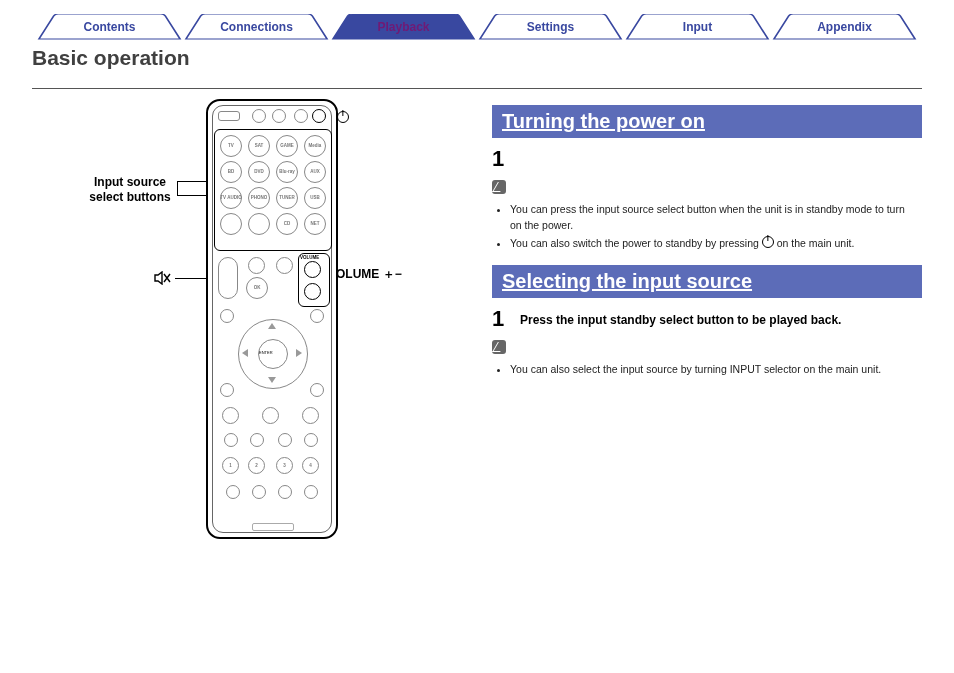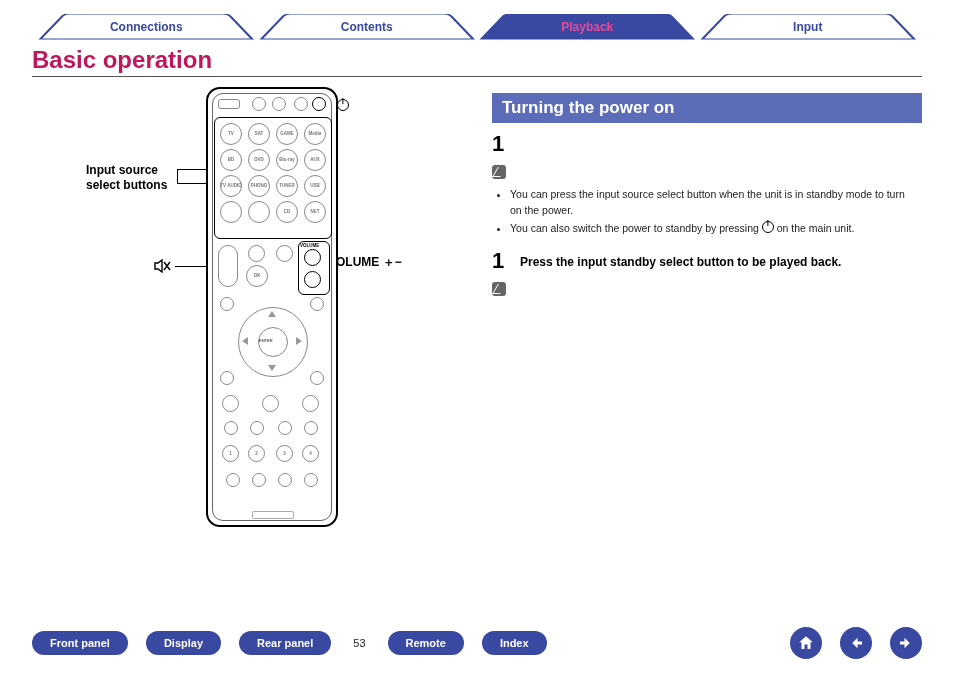--- a/index.html
+++ b/index.html
@@ -9,31 +9,31 @@
     --page-w:954px;
     --page-h:673px;
   }
   html,body{margin:0;padding:0;background:#fff;font-family:Arial,Helvetica,sans-serif;}
   .page{width:var(--page-w);height:var(--page-h);position:relative;box-sizing:border-box;padding:14px 32px 18px;}
   
   .tabs{display:flex;gap:0;justify-content:space-between;margin:0 4px 6px;}
   .tab{flex:1;position:relative;height:26px;text-align:center;font-size:12px;font-weight:bold;line-height:26px;cursor:pointer;color:var(--blue);}
   .tab .shape{position:absolute;inset:0;}
   .tab span.label{position:relative;z-index:1;}
-  .tab.active{color:#ec4899;}
+  .tab.active{color:#701a75;}
   .tab svg{width:100%;height:100%;}
   
-  h1{font-size:24px;font-weight:bold;margin:4px 0 2px;color:#be185d;}
+  h1{font-size:21px;font-weight:bold;margin:4px 0 18px;color:#404040;}
   .hr{height:1px;background:#555;margin-bottom:10px;}
   
   .cols{display:flex;gap:22px;}
   .col-left{flex:0 0 438px;position:relative;height:480px;}
   .col-right{flex:1;min-width:0;}
   
-  .section-bar{background:var(--lightblue);color:#fff;font-size:17px;font-weight:bold;padding:5px 10px;margin:6px 0 10px;}
+  .section-bar{background:var(--lightblue);color:#fff;font-size:20px;font-weight:bold;padding:5px 10px;margin:6px 0 10px;text-decoration:underline;}
   .step{display:flex;gap:10px;margin-bottom:6px;}
   .step .num{font-size:22px;font-weight:bold;line-height:1;min-width:18px;}
   .step .txt{font-size:12px;font-weight:bold;line-height:1.4;padding-top:4px;}
   .step .sub{font-size:11px;font-weight:normal;display:block;margin-top:3px;}
   .pencil{width:14px;height:14px;display:inline-block;background:#666;border-radius:3px;position:relative;margin:4px 0 2px 0;}
   .pencil::after{content:"";position:absolute;left:3px;top:2px;width:7px;height:9px;border-left:1.5px solid #fff;border-bottom:1.5px solid #fff;transform:skewX(-30deg);}
   ul.notes{margin:2px 8px 14px 4px;padding:0 0 0 14px;font-size:10.5px;color:#222;line-height:1.5;}
   ul.notes li{margin-bottom:2px;}
   .pwr{display:inline-block;width:10px;height:10px;border:1.3px solid #000;border-radius:50%;position:relative;vertical-align:-1px;}
   .pwr::after{content:"";position:absolute;left:50%;top:-2px;width:1.3px;height:6px;background:#000;transform:translateX(-50%);}
@@ -41,21 +41,21 @@
   .remote-wrap{position:absolute;left:174px;top:0;width:128px;height:436px;border:2px solid #000;border-radius:14px;background:#fff;}
   .remote-inner{position:absolute;inset:4px;border:1px solid #666;border-radius:11px;}
   .btn{position:absolute;border:1.4px solid #888;border-radius:50%;background:#fff;box-sizing:border-box;}
   .btn.sm{width:17px;height:17px;}
   .btn.md{width:22px;height:22px;}
   .btn.tiny{width:14px;height:14px;}
   .btn .lbl{position:absolute;left:50%;top:50%;transform:translate(-50%,-50%);font-size:4.5px;color:#777;white-space:nowrap;font-weight:bold;text-align:center;line-height:1;}
   .box-hi{position:absolute;border:1.8px solid #000;border-radius:6px;}
   .rect{position:absolute;border:1.3px solid #888;border-radius:3px;background:#fff;box-sizing:border-box;}
   
-  .anno{position:absolute;font-size:12px;font-weight:bold;color:#000;line-height:1.25;text-align:left;}
+  .anno{position:absolute;font-size:12px;font-weight:bold;color:#000;line-height:1.25;text-align:center;}
   .lead{position:absolute;background:#000;height:1.3px;}
   .leadv{position:absolute;background:#000;width:1.3px;}
   
   .dpad{position:absolute;border:1.4px solid #888;border-radius:50%;}
   
   .footer{position:absolute;left:32px;right:32px;bottom:14px;display:flex;align-items:center;gap:18px;}
   .pill{background:var(--blue);color:#fff;font-size:11px;font-weight:bold;padding:6px 18px;border-radius:14px;cursor:pointer;white-space:nowrap;}
   .pagenum{font-size:11px;color:#222;padding:0 4px;}
   .spacer{flex:1;}
   .circ-btn{width:32px;height:32px;border-radius:50%;background:var(--blue);display:flex;align-items:center;justify-content:center;cursor:pointer;color:#fff;}
@@ -64,39 +64,51 @@
 </head>
 <body>
 
 <div class="page">
 
   <div class="tabs">
     <div class="tab">
       <div class="shape"><svg viewBox="0 0 100 26" preserveAspectRatio="none">
             <path d="M2 25 L12 2 Q13 0 15 0 L85 0 Q87 0 88 2 L98 25 Z" fill="#fff" stroke="#3948a0" stroke-width="1.2"></path>
           </svg></div>
+      <span class="label">Contents</span>
+    </div>
+    <div class="tab">
+      <div class="shape"><svg viewBox="0 0 100 26" preserveAspectRatio="none">
+            <path d="M2 25 L12 2 Q13 0 15 0 L85 0 Q87 0 88 2 L98 25 Z" fill="#fff" stroke="#3948a0" stroke-width="1.2"></path>
+          </svg></div>
       <span class="label">Connections</span>
     </div>
-    <div class="tab">
-      <div class="shape"><svg viewBox="0 0 100 26" preserveAspectRatio="none">
-            <path d="M2 25 L12 2 Q13 0 15 0 L85 0 Q87 0 88 2 L98 25 Z" fill="#fff" stroke="#3948a0" stroke-width="1.2"></path>
-          </svg></div>
-      <span class="label">Contents</span>
-    </div>
     <div class="tab active">
       <div class="shape"><svg viewBox="0 0 100 26" preserveAspectRatio="none">
             <path d="M2 25 L12 2 Q13 0 15 0 L85 0 Q87 0 88 2 L98 25 Z" fill="#3948a0" stroke="#3948a0" stroke-width="1.2"></path>
           </svg></div>
       <span class="label">Playback</span>
     </div>
     <div class="tab">
       <div class="shape"><svg viewBox="0 0 100 26" preserveAspectRatio="none">
             <path d="M2 25 L12 2 Q13 0 15 0 L85 0 Q87 0 88 2 L98 25 Z" fill="#fff" stroke="#3948a0" stroke-width="1.2"></path>
           </svg></div>
+      <span class="label">Settings</span>
+    </div>
+    <div class="tab">
+      <div class="shape"><svg viewBox="0 0 100 26" preserveAspectRatio="none">
+            <path d="M2 25 L12 2 Q13 0 15 0 L85 0 Q87 0 88 2 L98 25 Z" fill="#fff" stroke="#3948a0" stroke-width="1.2"></path>
+          </svg></div>
       <span class="label">Input</span>
+    </div>
+    <div class="tab">
+      <div class="shape"><svg viewBox="0 0 100 26" preserveAspectRatio="none">
+            <path d="M2 25 L12 2 Q13 0 15 0 L85 0 Q87 0 88 2 L98 25 Z" fill="#fff" stroke="#3948a0" stroke-width="1.2"></path>
+          </svg></div>
+      <span class="label">Appendix</span>
     </div>
   </div>
 
   <h1>Basic operation</h1>
   <div class="hr"></div>
 
   <div class="cols">
 
     <div class="col-left">
 
@@ -245,47 +257,27 @@
       <div class="section-bar">Turning the power on</div>
       <div class="step">
         <div class="num">1</div>
       </div>
       <div class="pencil"></div>
       <ul class="notes">
         <li>You can press the input source select button when the unit is in standby mode to turn on the power.</li>
         <li>You can also switch the power to standby by pressing <span class="pwr"></span> on the main unit.</li>
       </ul>
 
+      <div class="section-bar">Selecting the input source</div>
       <div class="step">
         <div class="num">1</div>
         <div class="txt">
           <span>Press the input standby select button to be played back.</span>
         </div>
       </div>
       <div class="pencil"></div>
+      <ul class="notes">
+        <li>You can also select the input source by turning INPUT selector on the main unit.</li>
+      </ul>
     </div>
   </div>
 
-  <div class="footer">
-    <div class="pill">Front panel</div>
-    <div class="pill">Display</div>
-    <div class="pill">Rear panel</div>
-    <div class="pagenum">53</div>
-    <div class="pill">Remote</div>
-    <div class="pill">Index</div>
-    <div class="spacer"></div>
-    <div class="circ-btn">
-      <svg viewBox="0 0 24 24">
-          <path d="M12 3 L21 11 L18 11 L18 20 L14 20 L14 14 L10 14 L10 20 L6 20 L6 11 L3 11 Z"></path>
-        </svg>
-    </div>
-    <div class="circ-btn">
-      <svg viewBox="0 0 24 24">
-          <path d="M14 5 L7 12 L14 19 L14 14 L20 14 L20 10 L14 10 Z"></path>
-        </svg>
-    </div>
-    <div class="circ-btn">
-      <svg viewBox="0 0 24 24">
-          <path d="M10 5 L17 12 L10 19 L10 14 L4 14 L4 10 L10 10 Z"></path>
-        </svg>
-    </div>
-  </div>
 </div>
 
 </body></html>

